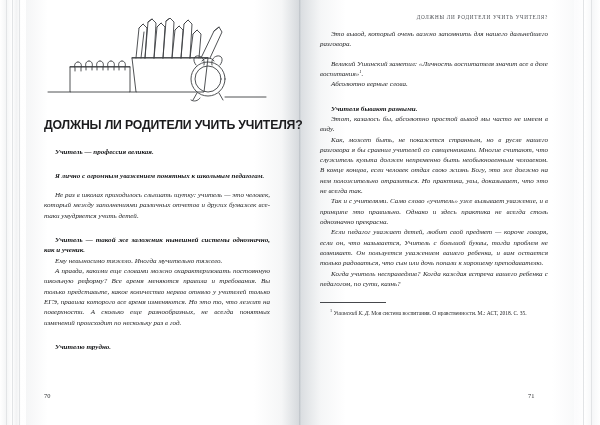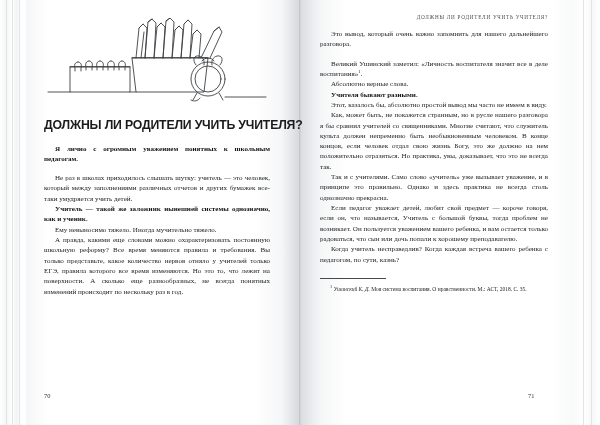--- a/index.html
+++ b/index.html
@@ -173,25 +173,27 @@
 
   
   p.body {
     margin: 0;
     font-size: 7.05px;
     line-height: 1.465;
     text-align: justify;
     text-indent: 11px;
     color: #1c1d1f;
     hyphens: auto;
+    font-style: italic;
     -webkit-hyphens: auto;
   }
   p.body.bold {
     font-weight: bold;
     color: #131416;
+    margin-top: 14px;
   }
   p.body.gap-before { margin-top: 9px; }
 
   
   .footnote {
     margin-top: 13px;
     padding-top: 0;
   }
   .footnote-rule {
     width: 66px;
@@ -308,25 +310,27 @@
         <path d="M4 74 L26 74"></path>
         <path d="M86 74 L92 74"></path>
         <path d="M147 82 C150 84 154 83 156 80"></path>
         <path d="M181 79 L222 79"></path>
       </svg>
     </div>
 
     <h1 class="chapter-title">ДОЛЖНЫ ЛИ РОДИТЕЛИ УЧИТЬ УЧИТЕЛЯ?</h1>
 
     <div>
+      <p class="body bold">Учитель — профессия великая.</p>
       <p class="body bold">Я лично с огромным уважением понятных к школьным педагогам.</p>
       <p class="body gap-before">Не раз в школах приходилось слышать шутку: учитель — это человек, который между заполнениями различных отчетов и других бумажек все-таки умудряется учить детей.</p>
       <p class="body bold">Учитель — такой же заложник нынешней системы однозначно, как и ученик.</p>
       <p class="body">Ему невыносимо тяжело. Иногда мучительно тяжело.</p>
       <p class="body">А правда, какими еще словами можно охарактеризовать постоянную школьную реформу? Все время меняются правила и требования. Вы только представьте, какое количество нервов отняло у учителей только ЕГЭ, правила которого все время изменяются. Но это то, что лежит на поверхности. А сколько еще разнообразных, не всегда понятных изменений происходит по нескольку раз в год.</p>
+      <p class="body bold">Учителю трудно.</p>
     </div>
   </div>
 
   <div class="content right-col">
 
     <div class="running-header">ДОЛЖНЫ ЛИ РОДИТЕЛИ УЧИТЬ УЧИТЕЛЯ?</div>
 
     <div>
       <p class="body">Это вывод, который очень важно запомнить для нашего дальнейшего разговора.</p>
 

